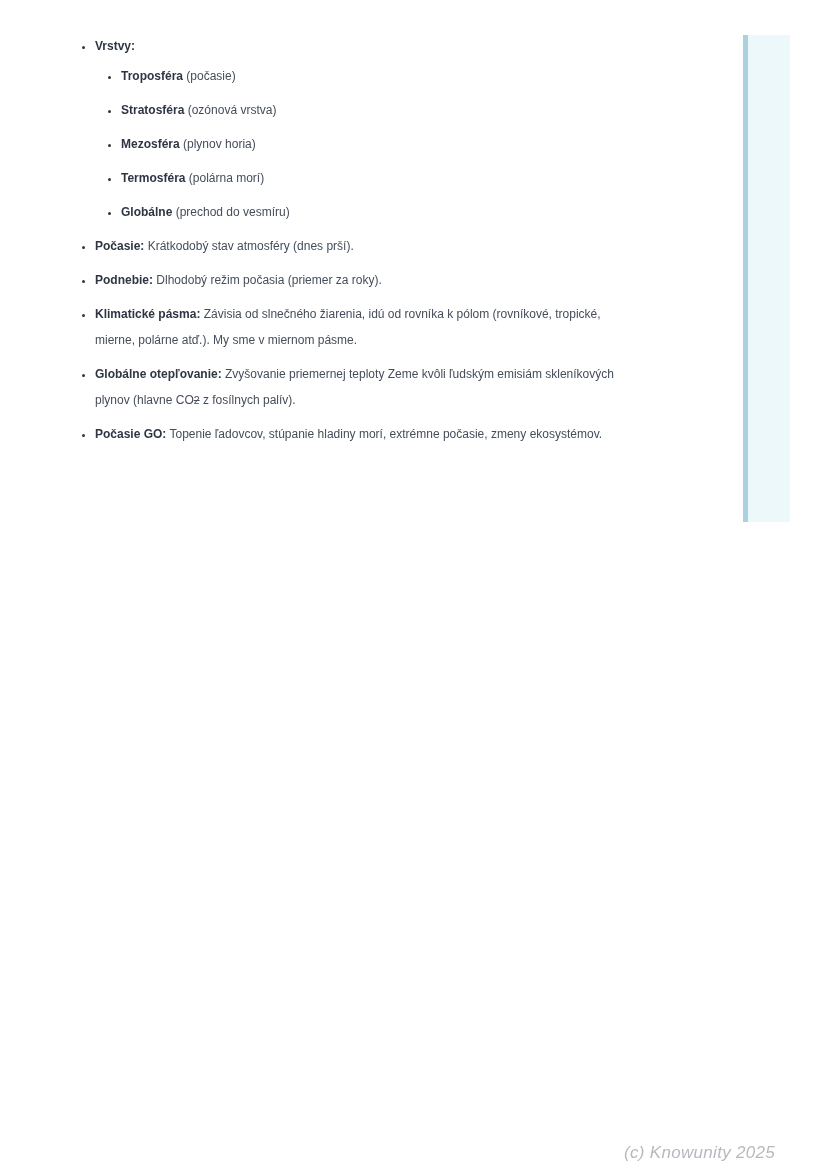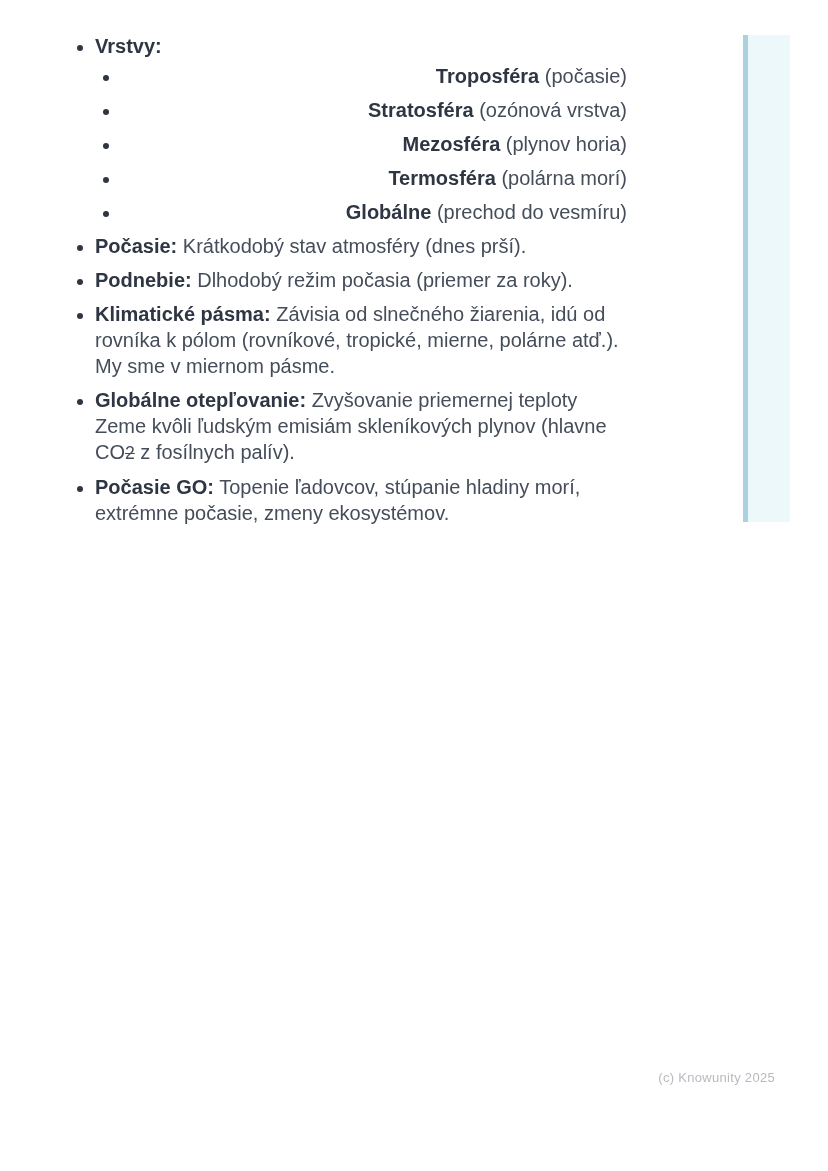--- a/index.html
+++ b/index.html
@@ -12,35 +12,34 @@
     height: 1171px;
     position: relative;
     overflow: hidden;
     font-family: "Liberation Sans", sans-serif;
   }
   .content {
     position: absolute;
     left: 75px;
     top: 33px;
     width: 552px;
-    font-size: 20px;
+    font-size: 12px;
     line-height: 26px;
     color: var(--text_regular, #454d5a);
   }
   ul.main {
     list-style: disc;
     margin: 0;
     padding-left: 20px;
   }
   ul.main > li { margin-bottom: 8px; }
   ul.sub {
     list-style: disc;
     margin: 4px 0 0 0;
     padding-left: 26px;
-    text-align: right;
   }
   ul.sub > li { margin-bottom: 8px; }
   li::marker {
     color: var(--text_bold, #2e3643);
     font-size: 0.95em;
   }
   .b {
     font-weight: bold;
     color: var(--text_bold, #2e3643);
   }
@@ -53,26 +52,27 @@
     top: 35px;
     left: 743px;
     width: 47px;
     height: 487px;
     box-sizing: border-box;
     background: var(--bar_fill, #ecf8fa);
     border-left: 5px solid var(--bar_line, #abd0de);
   }
   .footer {
     position: absolute;
-    top: 1071px;
+    top: 1146px;
     right: 53px;
-    font-size: 13px;
+    font-size: 17px;
     line-height: 14px;
     color: var(--footer_text, #b6babf);
     letter-spacing: 0.3px;
+    font-style: italic;
   }
 </style>
 </head>
 <body>
 
 <div class="highlight-bar"></div>
 
 <div class="content">
   <ul class="main">
 

